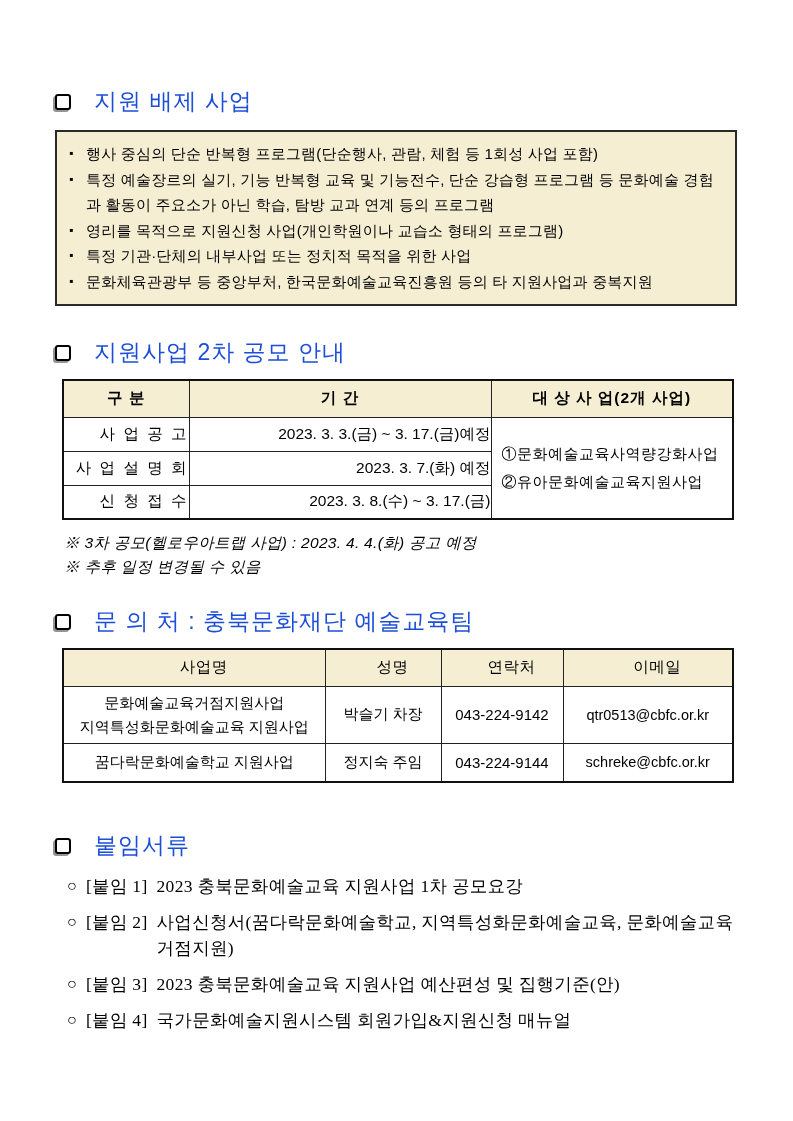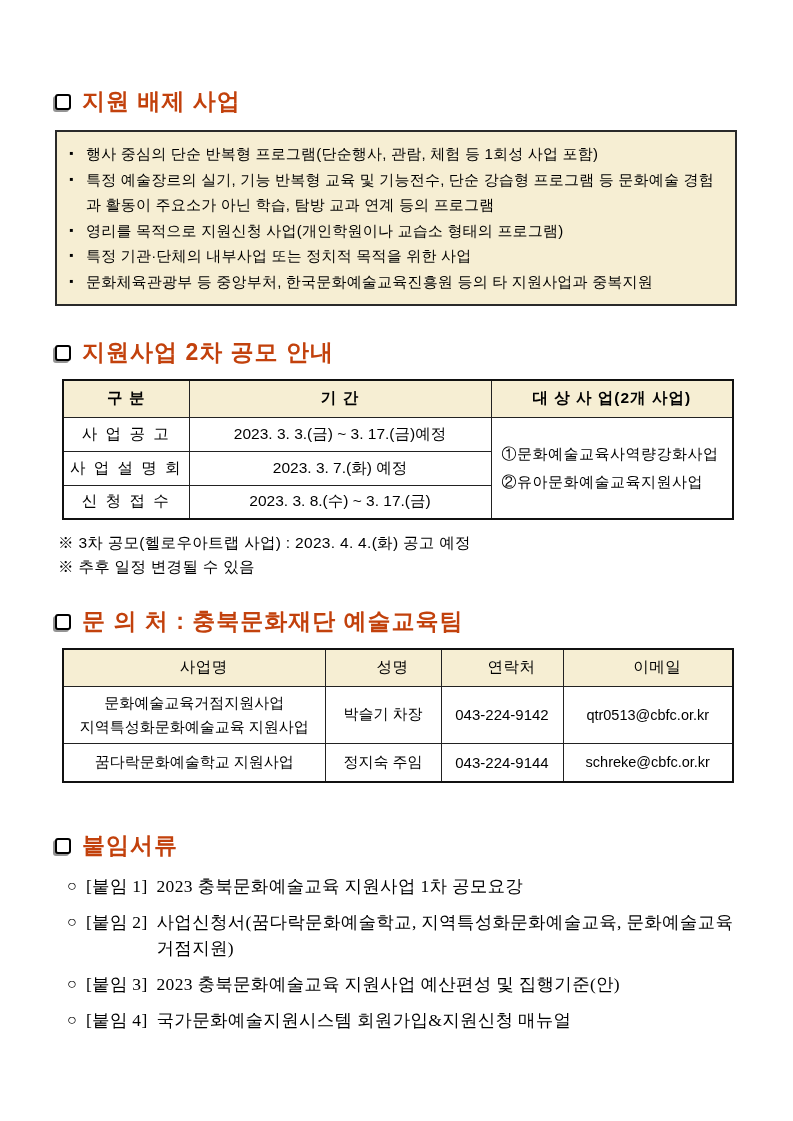--- a/index.html
+++ b/index.html
@@ -6,23 +6,23 @@
   html, body { width:793px; height:1121px; background:#ffffff; }
   body {
     font-family:"Liberation Sans", sans-serif;
     color:#000;
     overflow:hidden;
   }
   .content { padding:86px 56px 0 55px; }
 
   
   .sec-title {
-    display:flex; align-items:center; gap:11px;
-    font-size:23px; font-weight:bold; letter-spacing:1px;
-    color:#c2410c;
+    display:flex; align-items:center; gap:23px;
+    font-size:23px; font-weight:normal; letter-spacing:1px;
+    color:#1d4ed8;
   }
   .sq-icon {
     display:inline-block; width:16px; height:16px;
     border:2.5px solid #000; border-radius:3px;
     background:#fff;
     box-shadow:-2px 2px 0 rgba(60,60,60,.55);
     flex:0 0 auto;
   }
 
   
@@ -50,37 +50,37 @@
   th {
     background:#f6eed3;
     font-size:15.5px;
     height:37px;
     letter-spacing:1px;
   }
   td { font-size:15.5px; text-align:center; vertical-align:middle; }
 
   .t1 col.c1 { width:126px; }
   .t1 col.c2 { width:302px; }
-  .t1 td { height:34px; }
+  .t1 td { height:34px;text-align:right; }
   .t1 .label-cell { letter-spacing:2px; }
   .t1 .target-cell { text-align:left; padding:4px 2px 4px 10px; }
   .t1 .target-line { line-height:28px; font-size:15px; letter-spacing:.5px; }
 
   .t2 col.c1 { width:262px; }
   .t2 col.c2 { width:116px; }
   .t2 col.c3 { width:122px; }
   .t2 th { font-weight:normal; letter-spacing:.5px;padding-left:19px; }
   .t2 td { font-size:15px; }
   .t2 .row1 td { height:57px; }
   .t2 .row2 td { height:39px; }
   .t2 .proj-line { line-height:24px; }
   .t2 .email-cell { font-size:14.5px; }
 
   
-  .notes { margin:11px 0 0 3px; }
+  .notes { margin:11px 0 0 9px;font-style:italic; }
   .note-line { font-size:15.5px; line-height:24px; letter-spacing:.3px; }
 
   .gap1 { height:31px; }
   .gap2 { height:27px; }
   .gap3 { height:47px; }
 
   
   .attach-list { margin:12px 0 0 12px; font-family:"Liberation Serif", serif; }
   .attach-item {
     display:flex; gap:9px;

